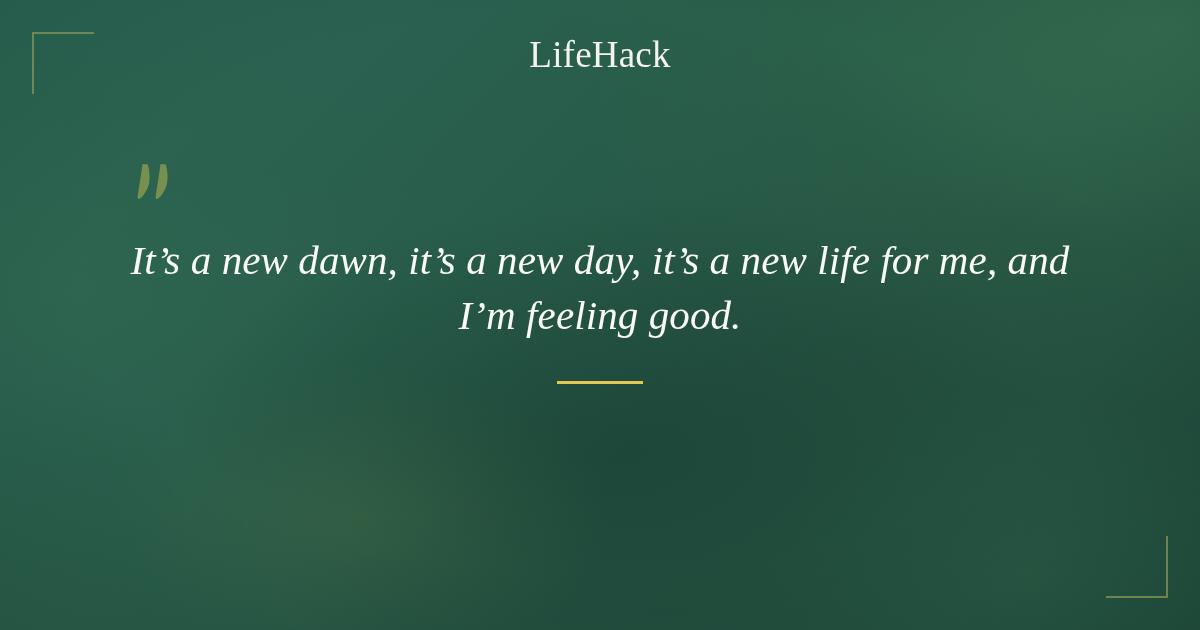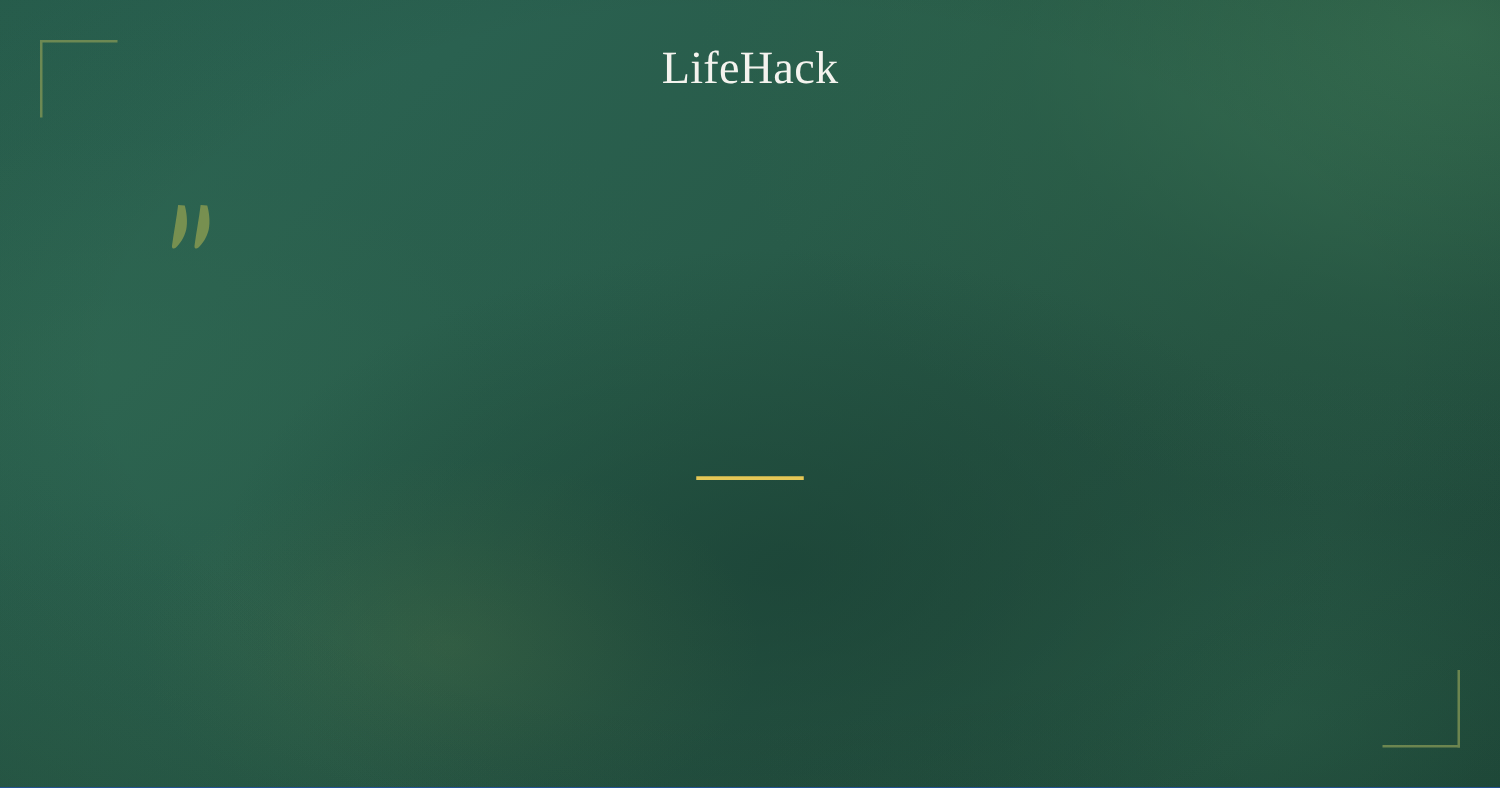--- a/index.html
+++ b/index.html
@@ -13,21 +13,21 @@
   body {
     font-family:"Liberation Sans", sans-serif;
     background:#2B5F4A;
   }
 
   #card {
     position:relative;
     width:1200px;
     height:630px;
     overflow:hidden;
-    background-color:#1d4ed8;
+    background-color:#4d7c0f;
   }
 
   
   .bg-layer {
     position:absolute;
     inset:0;
     pointer-events:none;
   }
   .bg-base {
     background:
@@ -169,17 +169,20 @@
 
   <div class="brand">LifeHack</div>
 
   <div class="quote-mark">
     <svg width="62" height="62" viewBox="0 0 62 62" aria-hidden="true">
       <path d="M18.5 4 C17.2 14.5 15.0 26.5 13.6 36.5 C13.3 38.6 14.9 39.6 16.6 38.2 C19.8 35.4 23.4 30.0 24.9 24.0 C26.4 17.6 25.2 9.0 23.8 4.4 Z" fill="#7E9450" opacity="0.92"></path>
       <path d="M36.5 4 C35.2 14.5 33.0 26.5 31.6 36.5 C31.3 38.6 32.9 39.6 34.6 38.2 C37.8 35.4 41.4 30.0 42.9 24.0 C44.4 17.6 43.2 9.0 41.8 4.4 Z" fill="#7E9450" opacity="0.92"></path>
     </svg>
   </div>
 
+  <div class="quote-block">
+    <div class="quote-text">It’s a new dawn, it’s a new day, it’s a new life for me, and I’m feeling good.</div>
+  </div>
 
   <div class="divider"></div>
 
 
 </div>
 
 </body></html>

